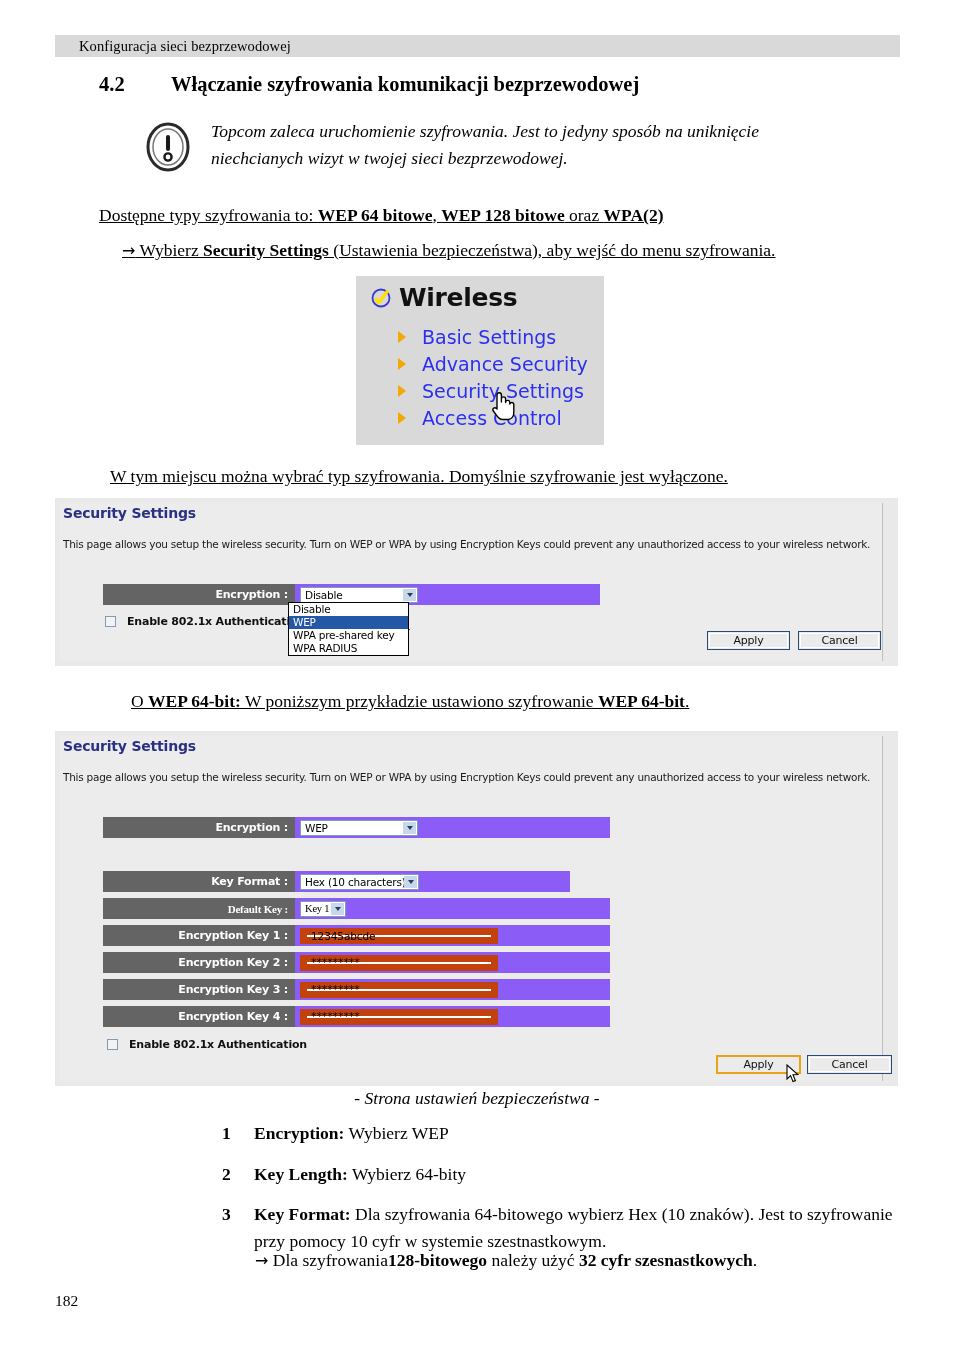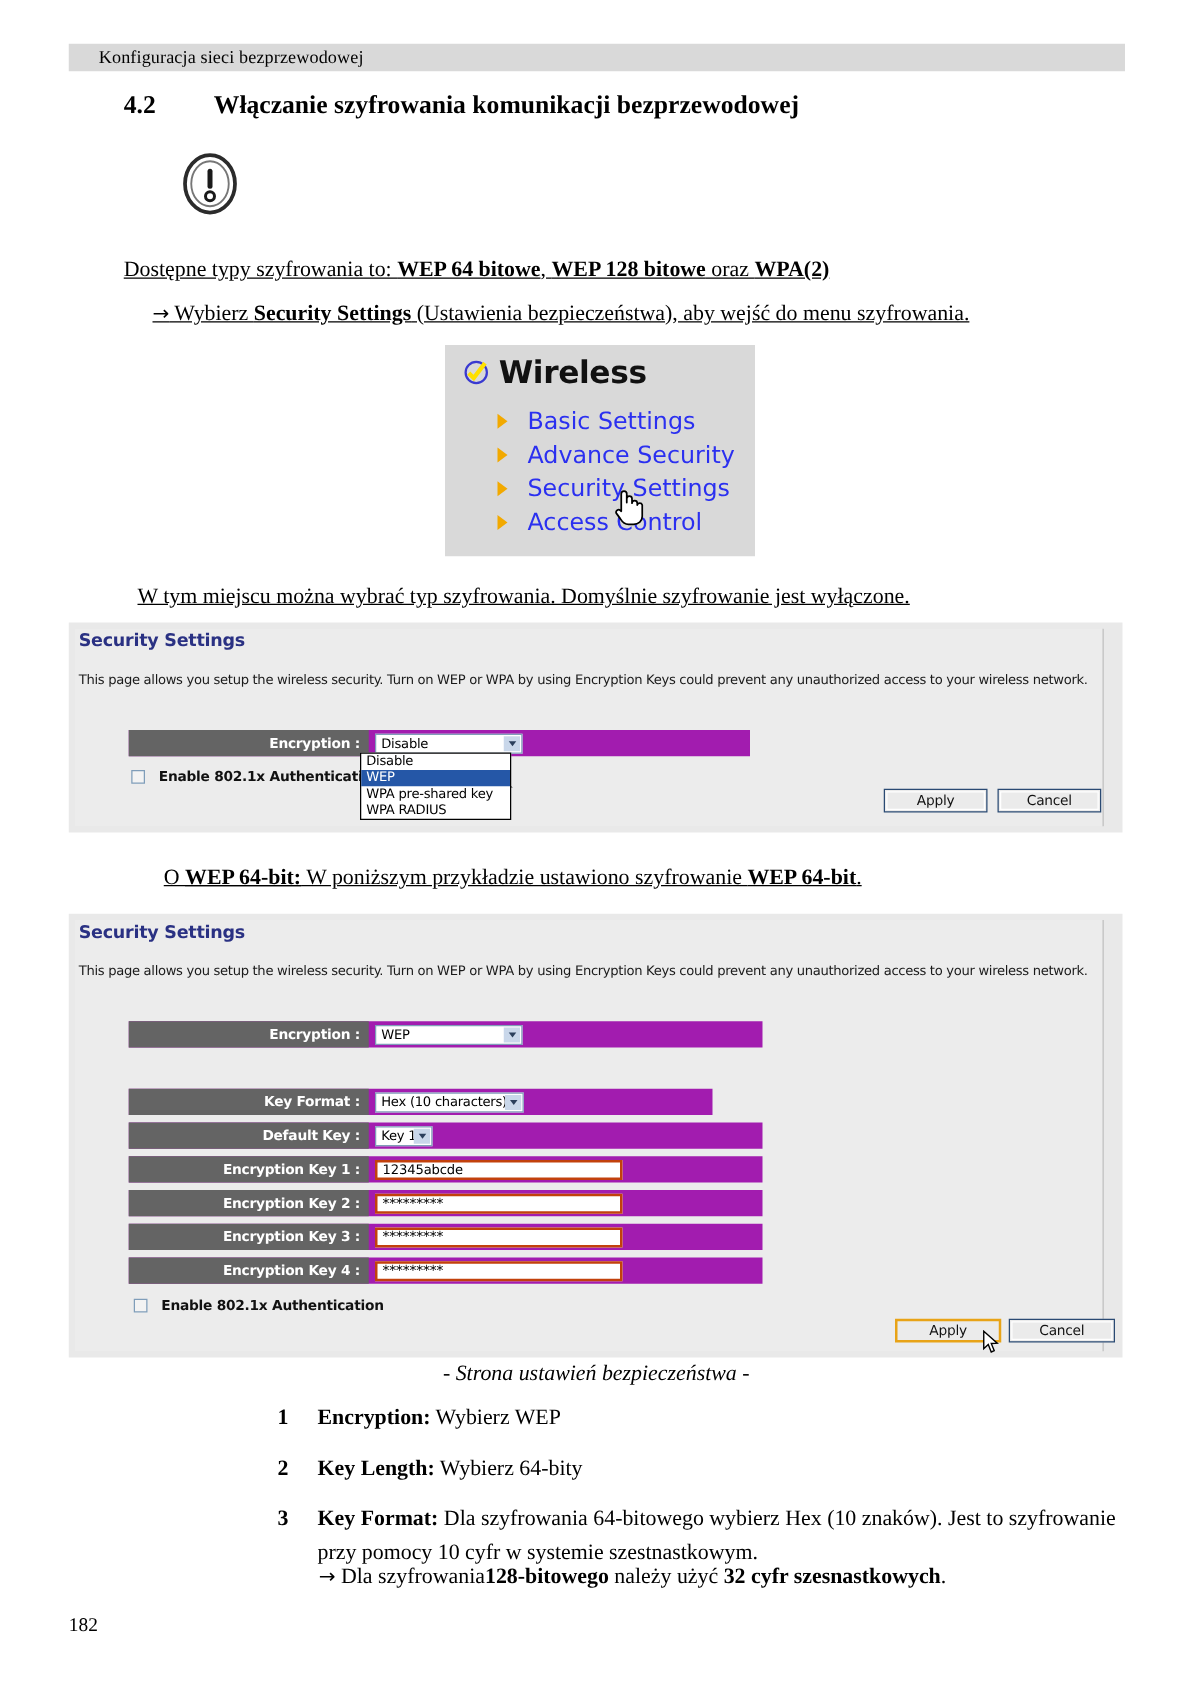--- a/index.html
+++ b/index.html
@@ -164,21 +164,21 @@
     white-space: nowrap;
     letter-spacing: -0.25px;
   }
 
   
   .field-row {
     position: absolute;
     height: 21px;
     display: flex;
     align-items: stretch;
-    background: #a21caf;
+    background: #8b5cf6;
   }
   .field-label {
     background: #646464;
     color: #ffffff;
     font-size: 11px;
     font-weight: bold;
     display: flex;
     align-items: center;
     justify-content: flex-end;
     padding-right: 7px;
@@ -219,21 +219,21 @@
     width: 0; height: 0;
     border-left: 3.5px solid transparent;
     border-right: 3.5px solid transparent;
     border-top: 4px solid #2b3f5c;
   }
 
   
   .txt {
     height: 16px;
     background: #ffffff;
-    border: 2px solid #c2410c;
+    border: 7px solid #c2410c;
     font-size: 10.5px;
     display: flex;
     align-items: center;
     box-sizing: border-box;
     color: #000;
   }
   .txt span { padding-left: 4px; letter-spacing: -0.1px; }
   .stars { letter-spacing: 0px; font-size: 11px; }
 
   
@@ -353,20 +353,24 @@
 
 <div class="note-block">
   <span class="note-icon">
     <svg width="46" height="50" viewBox="0 0 46 50">
       <ellipse cx="23" cy="25" rx="20" ry="23" fill="#ffffff" stroke="#2b2b2b" stroke-width="3"></ellipse>
       <ellipse cx="23" cy="25" rx="15" ry="18" fill="none" stroke="#777777" stroke-width="1.5"></ellipse>
       <rect x="21" y="13" width="4" height="16" rx="2" fill="#1a1a1a"></rect>
       <circle cx="23" cy="35" r="3.6" fill="none" stroke="#1a1a1a" stroke-width="2.4"></circle>
     </svg>
   </span>
+  <span class="note-text">
+    <span>Topcom zaleca uruchomienie szyfrowania. Jest to jedyny sposób na uniknięcie</span><br>
+    <span>niechcianych wizyt w twojej sieci bezprzewodowej.</span>
+  </span>
 </div>
 
 <div class="para p-types">
   <span>Dostępne typy szyfrowania to: </span><b class="bd">WEP 64 bitowe</b><span>, </span><b class="bd">WEP 128 bitowe</b><span> oraz </span><b class="bd">WPA(2)</b>
 </div>
 
 <div class="para p-select">
   <span class="arrow">→</span><span> Wybierz </span><b class="bd">Security Settings</b><span> (Ustawienia bezpieczeństwa), aby wejść do menu szyfrowania.</span>
 </div>
 
@@ -476,21 +480,21 @@
   <div class="field-row" style="left:48px; top:140px; width:467px;">
     <div class="field-label" style="width:185px;">Key Format :</div>
     <div class="field-ctl">
       <div class="sel" style="width:119px;">
         <span class="sel-val">Hex (10 characters)</span>
         <span class="sel-arrow"></span>
       </div>
     </div>
   </div>
 
-  <div class="field-row" style="left:48px; top:167px; width:507px;">
+  <div class="field-row" style="left:48px; top:167px; width:507px;font-family:Liberation Serif, serif;">
     <div class="field-label" style="width:185px;">Default Key :</div>
     <div class="field-ctl">
       <div class="sel" style="width:46px;">
         <span class="sel-val">Key 1</span>
         <span class="sel-arrow"></span>
       </div>
     </div>
   </div>
 
   <div class="field-row" style="left:48px; top:194px; width:507px;">

